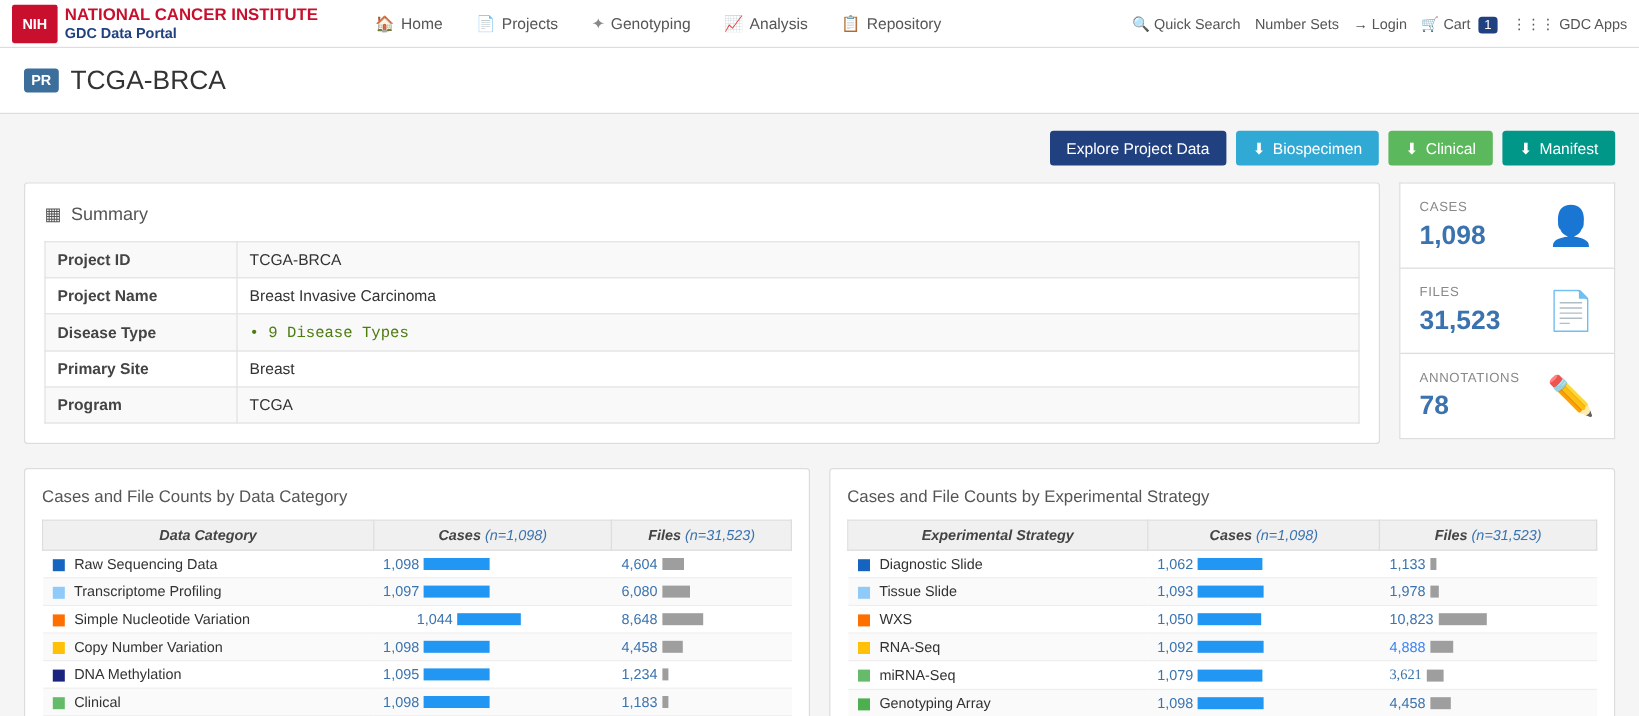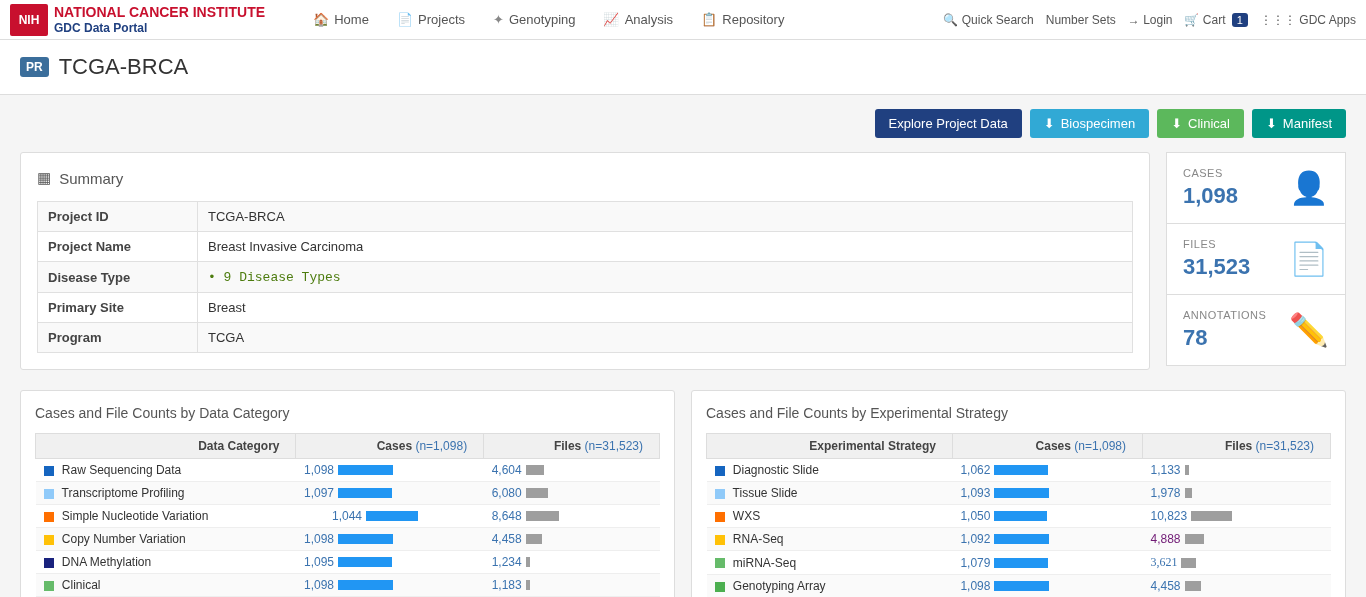--- a/index.html
+++ b/index.html
@@ -204,25 +204,26 @@
       padding: 14px;
     }
     .chart-title {
       font-size: 14px;
       color: #555;
       margin-bottom: 12px;
     }
     .data-table { width: 100%; border-collapse: collapse; font-size: 12px; }
     .data-table th {
       background: #f0f0f0;
-      padding: 5px 16px;
-      text-align: right;
+      padding: 5px 4px;
+      text-align: center;
       border: 1px solid #ddd;
       font-weight: bold;
       color: #444;
+      font-style: italic;
     }
     .data-table td {
       padding: 4px 8px;
       border-bottom: 1px solid #eee;
       vertical-align: middle;
     }
     .data-table tr:nth-child(even) { background: #fafafa; }
     .data-table a { color: #3b73af; text-decoration: none; cursor: pointer; }
     .color-dot {
       display: inline-block;
@@ -583,21 +584,21 @@
         RNA-Seq
       </td>
       <td>
         <div class="bar-container">
           <a style="color:#3b73af;text-decoration:none;">1,092</a>
           <span class="bar bar-cases" style="width:54.45px"></span>
         </div>
       </td>
       <td>
         <div class="bar-container">
-          <a style="color:#701a75;text-decoration:none;">4,888</a>
+          <a style="color:#3b82f6;text-decoration:none;">4,888</a>
           <span class="bar bar-files" style="width:19.2px"></span>
         </div>
       </td>
     </tr>
           <tr>
       <td>
         <span class="color-dot" style="background:#66BB6A"></span>
         miRNA-Seq
       </td>
       <td>

